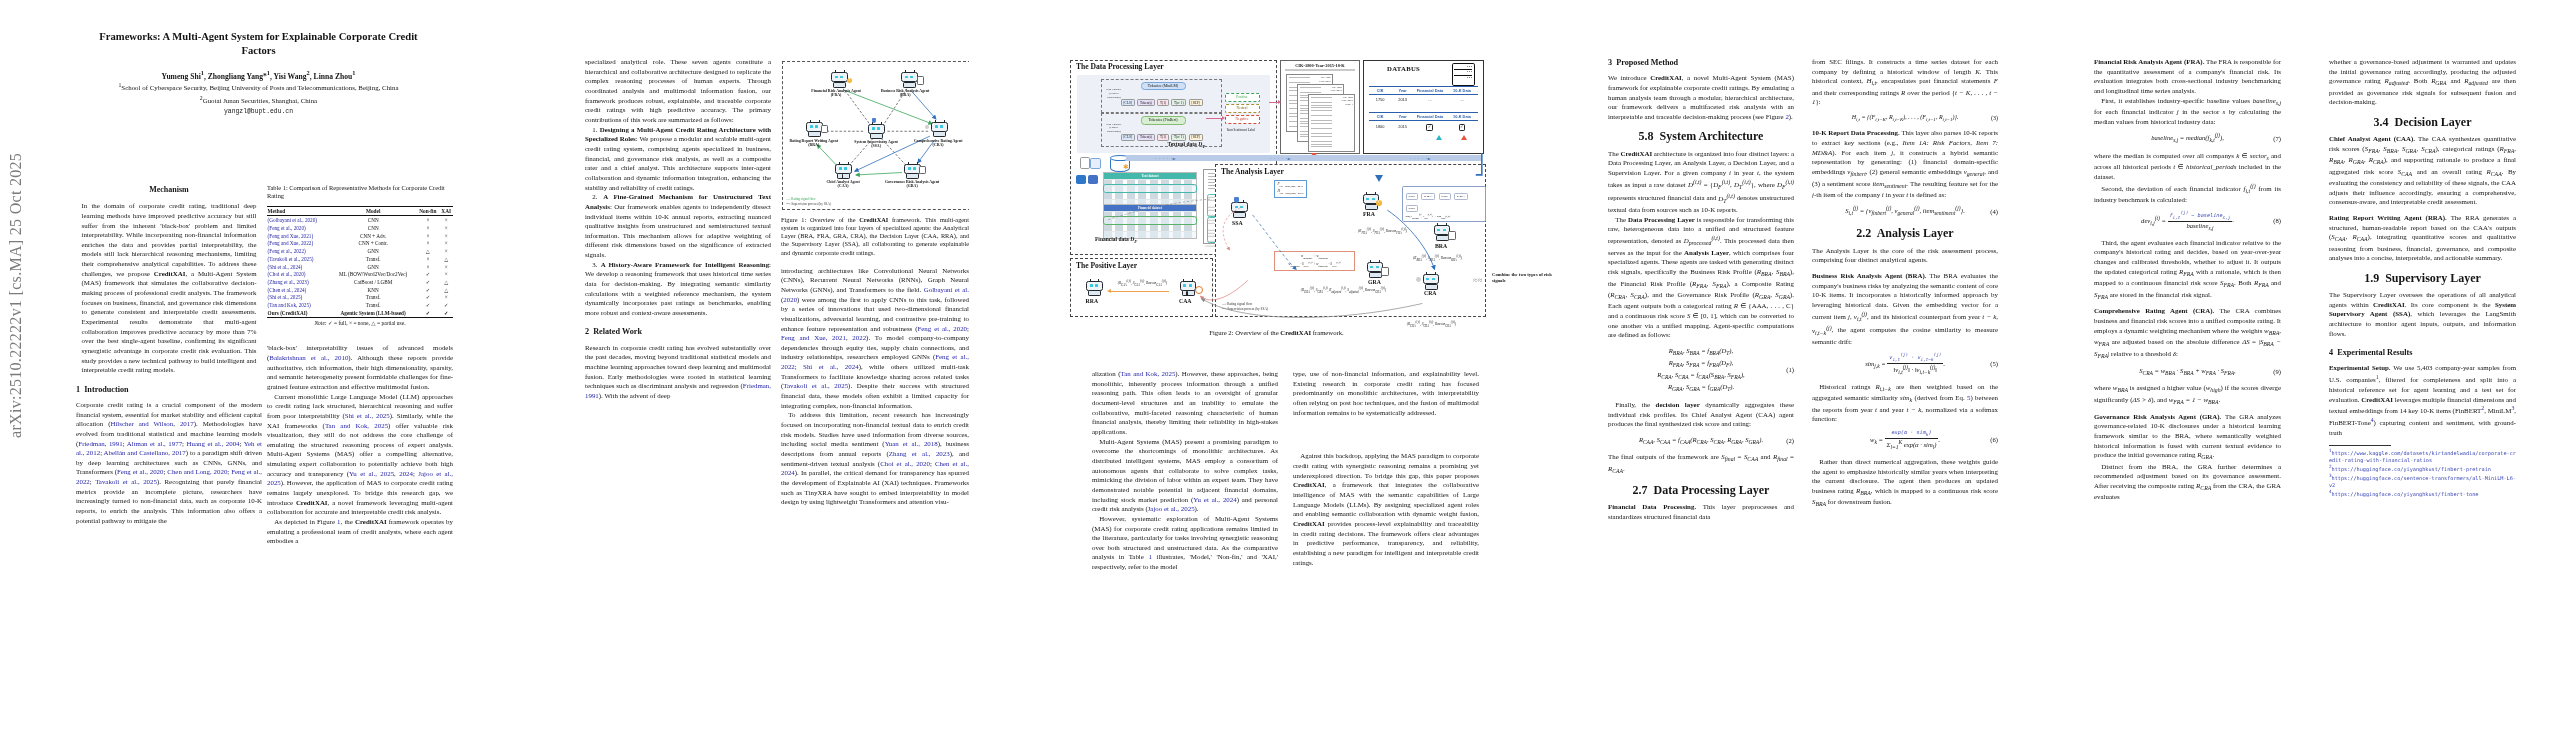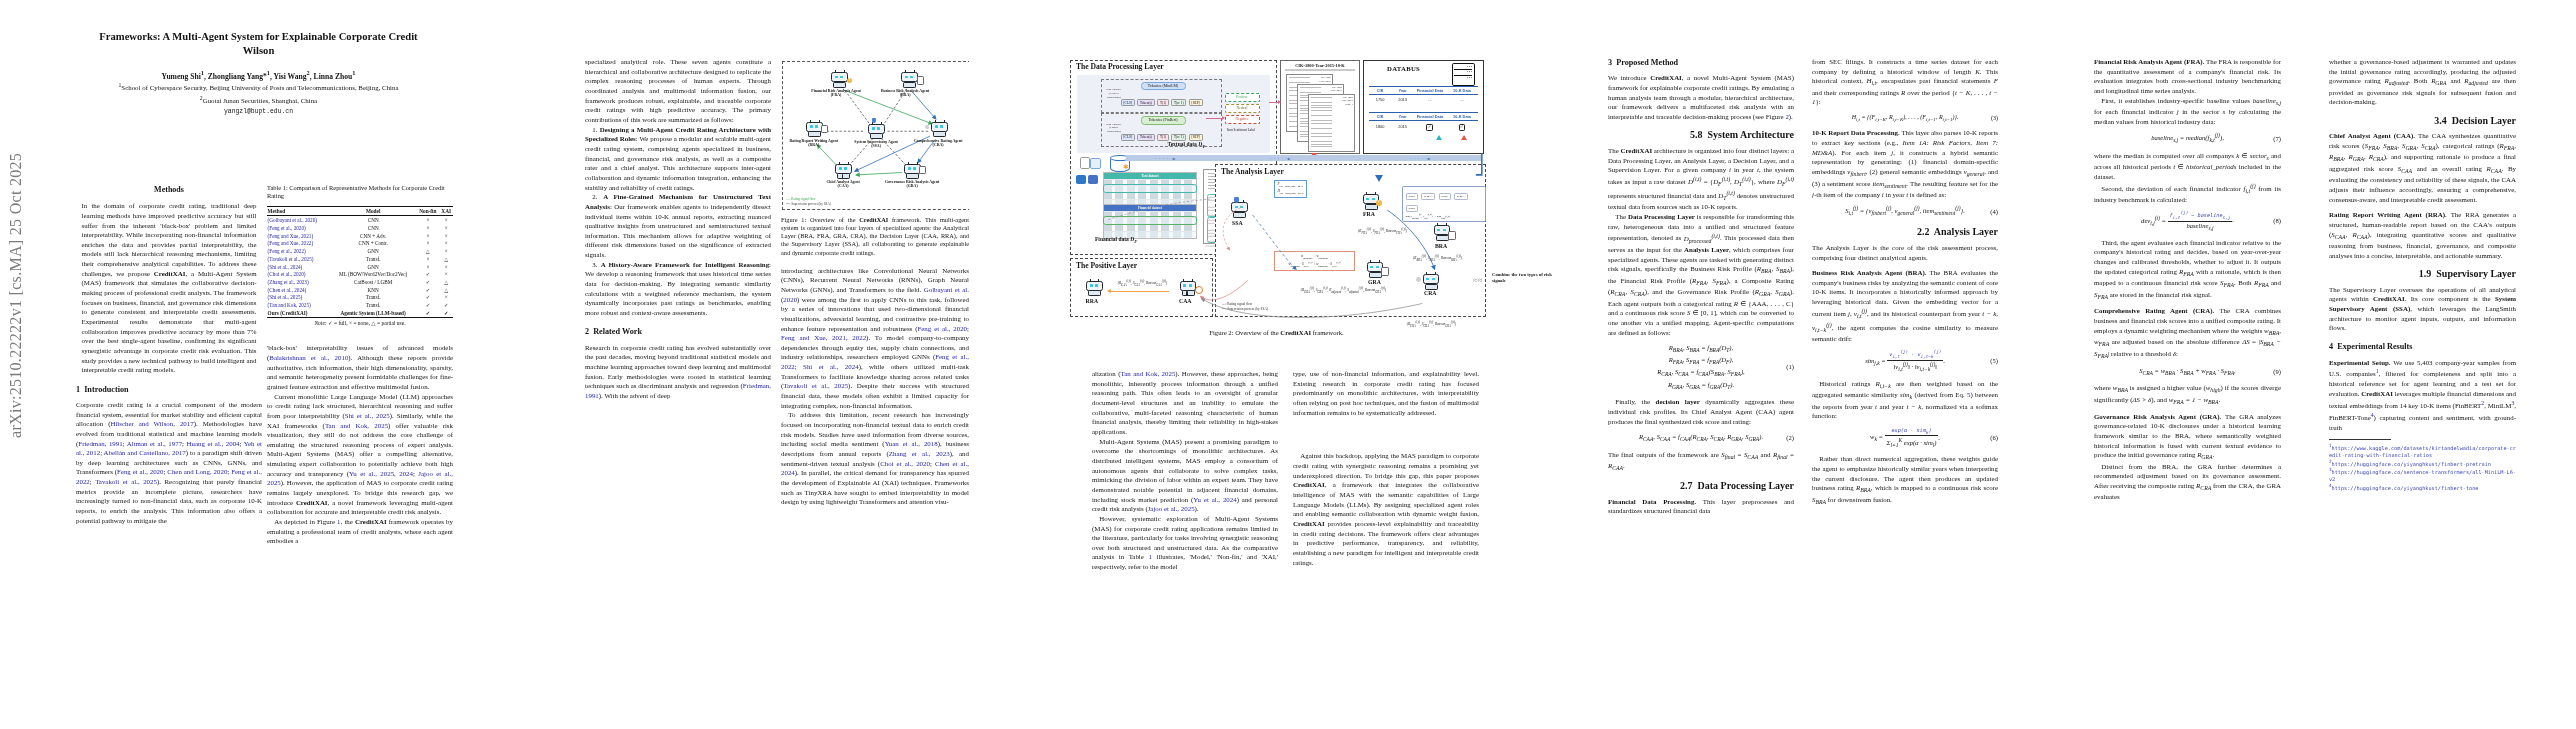--- a/index.html
+++ b/index.html
@@ -14,21 +14,21 @@
   .affil{font-size:6.9px;margin-top:1.8px;line-height:1.25;}
   .email{font-family:"Liberation Mono",monospace;font-size:6.4px;margin-top:2.4px;}
   .col{position:absolute;overflow:hidden;text-align:justify;font-size:6.9px;line-height:1.40;}
   .col p{margin:0;text-indent:7.3px;}
   .col p.noind{text-indent:0;}
   .col p.gap{margin-top:12px;}
   .cite{color:#2525a8;}
   .h-abs{text-align:center;font-weight:bold;font-size:8px;margin-bottom:6px;}
   .abs-p{padding:0 5.5px;text-indent:0!important;}
   .h1{font-weight:bold;font-size:8.2px;margin:8.5px 0 4.9px;white-space:pre-wrap;text-align:left;}
-  .h2{font-weight:bold;font-size:10px;margin:6.7px 0 3.6px;white-space:pre-wrap;text-align:right;}
+  .h2{font-weight:bold;font-size:12px;margin:6.7px 0 3.6px;white-space:pre-wrap;text-align:center;}
   .li{margin:4.3px 0 5.5px 9.7px;text-indent:0;}
   
   .tcap{font-size:6.4px;line-height:1.32;text-align:left;margin-bottom:4.9px;}
   .t1tbl{width:100%;border-collapse:collapse;border-top:0.9px solid #111;border-bottom:0.9px solid #111;
          font-size:5.2px;line-height:1.18;}
   .t1tbl th{border-bottom:0.5px solid #111;text-align:left;font-size:5.3px;padding:1.2px 0.6px;}
   .t1tbl th+th,.t1tbl td+td{text-align:center;}
   .t1tbl td{padding:0.8px 0.6px;}
   .t1tbl tr.last td{font-weight:bold;}
   .tnote{font-size:5.5px;text-align:center;margin-top:1.8px;}
@@ -146,29 +146,29 @@
 </style>
 </head>
 <body>
 
 <div class="canvas">
 
   <div class="arxiv">arXiv:2510.22222v1  [cs.MA]  25 Oct 2025</div>
 
   <div class="titleblock">
     <div class="t1">Frameworks: A Multi-Agent System for Explainable Corporate Credit</div>
-    <div class="t1">Wilson</div>
+    <div class="t1">Factors</div>
     <div class="auth">Yumeng Shi<sup>1</sup>,    Zhongliang Yang*<sup>1</sup>,    Yisi Wang<sup>2</sup>,    Linna Zhou<sup>1</sup></div>
     <div class="affil"><sup>1</sup>School of Cyberspace Security, Beijing University of Posts and Telecommunications, Beijing, China</div>
     <div class="affil"><sup>2</sup>Guotai Junan Securities, Shanghai, China</div>
     <div class="email">yangzl@bupt.edu.cn</div>
   </div>
 
   <div class="col" style="left:76px;top:184px;width:186px;height:513px;">
-    <div class="h-abs">Methods</div>
+    <div class="h-abs">Mechanism</div>
     <p class="abs-p">In the domain of corporate credit rating, traditional deep learning methods have improved predictive accuracy but still suffer from the inherent 'black-box' problem and limited interpretability. While incorporating non-financial information enriches the data and provides partial interpretability, the models still lack hierarchical reasoning mechanisms, limiting their comprehensive analytical capabilities. To address these challenges, we propose <b>CreditXAI</b>, a Multi-Agent System (MAS) framework that simulates the collaborative decision-making process of professional credit analysts. The framework focuses on business, financial, and governance risk dimensions to generate consistent and interpretable credit assessments. Experimental results demonstrate that multi-agent collaboration improves predictive accuracy by more than 7% over the best single-agent baseline, confirming its significant synergistic advantage in corporate credit risk evaluation. This study provides a new technical pathway to build intelligent and interpretable credit rating models.</p>
     <div class="h1">1  Introduction</div>
     <p class="noind">Corporate credit rating is a crucial component of the modern financial system, essential for market stability and efficient capital allocation (<span class="cite">Hilscher and Wilson</span>, <span class="cite">2017</span>). Methodologies have evolved from traditional statistical and machine learning models (<span class="cite">Friedman, 1991</span>; <span class="cite">Altman et al., 1977</span>; <span class="cite">Huang et al., 2004</span>; <span class="cite">Yeh et al., 2012</span>; <span class="cite">Abellán and Castellano, 2017</span>) to a paradigm shift driven by deep learning architectures such as CNNs, GNNs, and Transformers (<span class="cite">Feng et al., 2020</span>; <span class="cite">Chen and Long, 2020</span>; <span class="cite">Feng et al., 2022</span>; <span class="cite">Tavakoli et al., 2025</span>). Recognizing that purely financial metrics provide an incomplete picture, researchers have increasingly turned to non-financial data, such as corporate 10-K reports, to enrich the analysis. This information also offers a potential pathway to mitigate the</p>
   </div>
 
   <div class="col" style="left:267px;top:184px;width:186px;height:513px;">
     <div class="tcap">Table 1: Comparison of Representative Methods for Corporate Credit Rating</div>
     <table class="t1tbl">
         <tbody>
           <tr>

